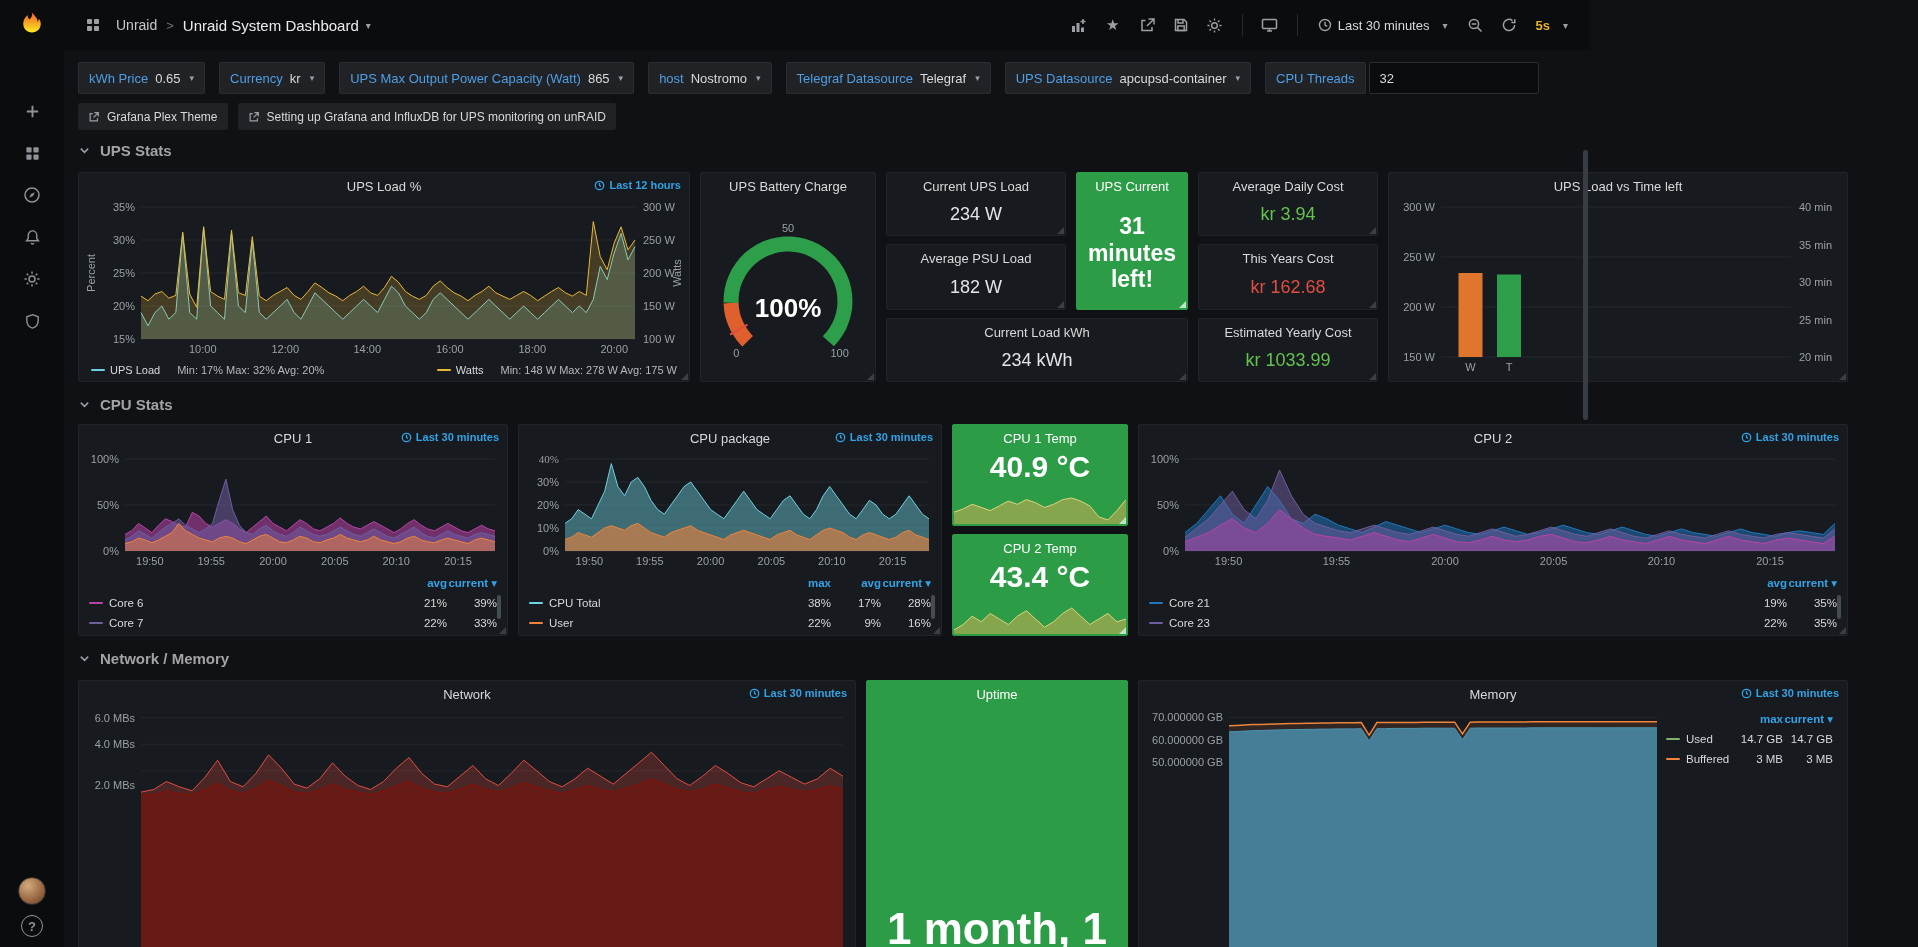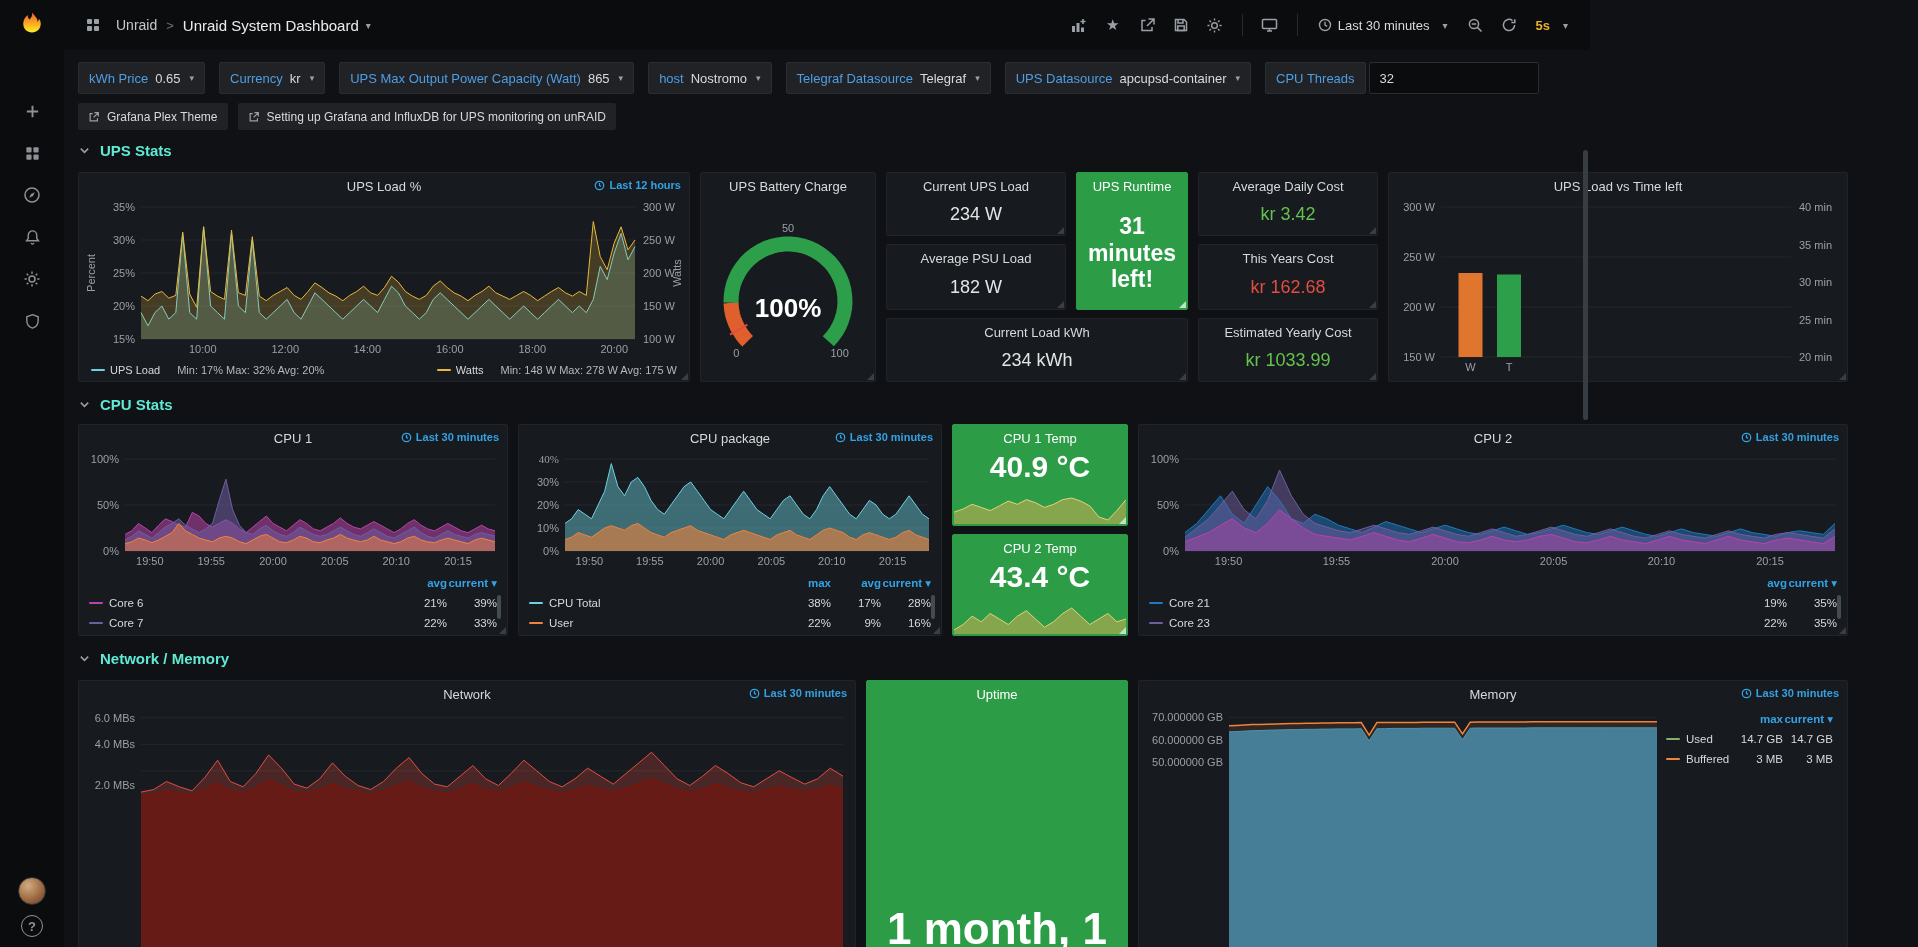--- a/index.html
+++ b/index.html
@@ -45,21 +45,21 @@
   .var-group{display:flex;gap:3px;align-items:center}
   .chip-input{height:32px;background:#0b0c0e;border:1px solid #2a2e33;border-radius:2px;color:#d8d9da;
     padding:0 10px;width:170px;font-size:13px;display:flex;align-items:center;cursor:text}
   .links-row{position:absolute;left:78px;top:103px;display:flex;gap:10px}
   .link-chip{height:27px;display:inline-flex;align-items:center;gap:7px;background:#202226;border-radius:2px;
     padding:0 10px;font-size:12px;color:#d8d9da;cursor:pointer;white-space:nowrap}
   .link-chip svg{stroke:#9aa0a6;fill:none;stroke-width:1.4}
 
   
   .row-head{position:absolute;left:78px;display:flex;align-items:center;gap:9px;font-size:15px;font-weight:600;
-    color:#5eead4;cursor:pointer;height:20px}
+    color:#a3a3a3;cursor:pointer;height:20px}
   .row-head svg{stroke:#9aa0a6;fill:none;stroke-width:1.6}
   .panel{position:absolute;background:#171a1e;border:1px solid #20242a;border-radius:2px;overflow:hidden}
   .panel::after{content:"";position:absolute;right:1px;bottom:1px;width:0;height:0;
     border-left:7px solid transparent;border-bottom:7px solid #3a3f46}
   .bg-green{background:#2c9c46;border-color:#2c9c46}
   .bg-green::after{border-bottom-color:#bfe3c6}
   .panel-hd{height:26px;display:flex;align-items:center;justify-content:center;position:relative}
   .panel-title{font-size:13px;font-weight:500;color:#d8d9da;cursor:pointer}
   .bg-green .panel-title{color:#fff}
   .time-note{position:absolute;right:8px;top:6px;display:flex;align-items:center;gap:4px;font-size:11px;
@@ -398,30 +398,30 @@
 
   <section class="panel stat" style="left:886px;top:172px;width:180px;height:64px">
     <header class="panel-hd">
         <span class="panel-title">Current UPS Load</span>
       </header>
     <div class="stat-value">234 W</div>
   </section>
 
   <section class="panel stat bg-green" style="left:1076px;top:172px;width:112px;height:138px">
     <header class="panel-hd">
-        <span class="panel-title">UPS Runtime</span>
+        <span class="panel-title">UPS Current</span>
       </header>
     <div class="stat-value runtime-val">31 minutes left!</div>
   </section>
 
   <section class="panel stat" style="left:1198px;top:172px;width:180px;height:64px">
     <header class="panel-hd">
         <span class="panel-title">Average Daily Cost</span>
       </header>
-    <div class="stat-value val-green">kr 3.42</div>
+    <div class="stat-value val-green">kr 3.94</div>
   </section>
 
   <section class="panel stat" style="left:886px;top:244px;width:180px;height:66px">
     <header class="panel-hd">
         <span class="panel-title">Average PSU Load</span>
       </header>
     <div class="stat-value">182 W</div>
   </section>
 
   <section class="panel stat" style="left:1198px;top:244px;width:180px;height:66px">

